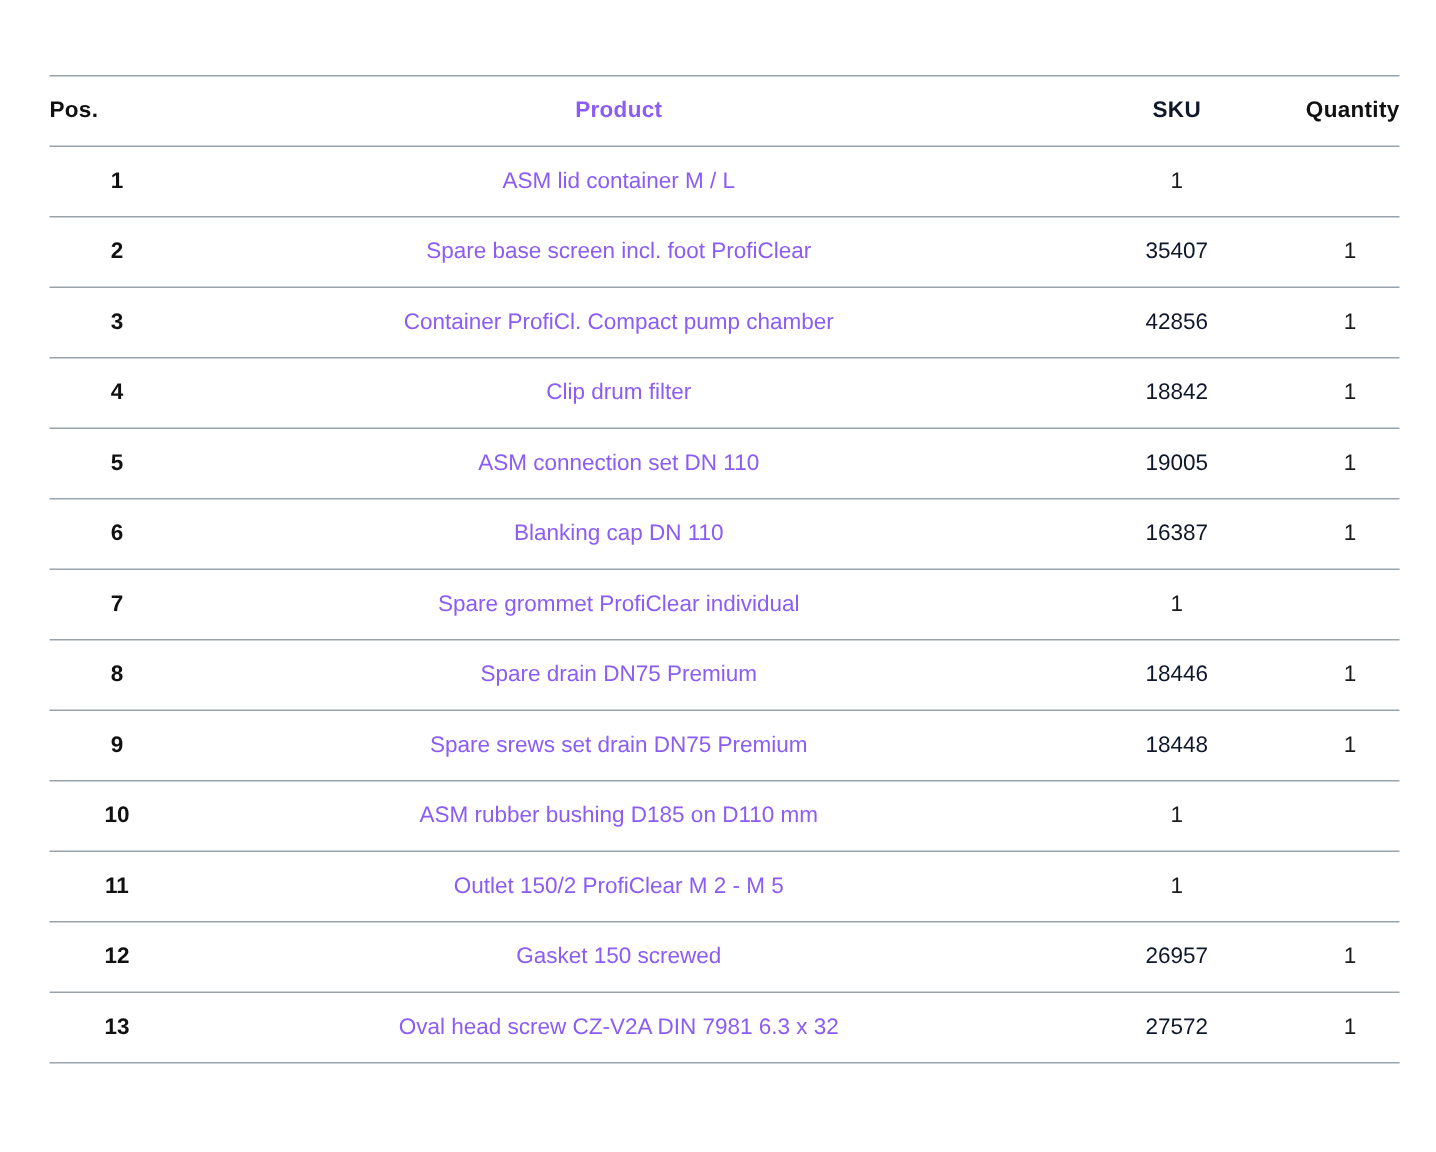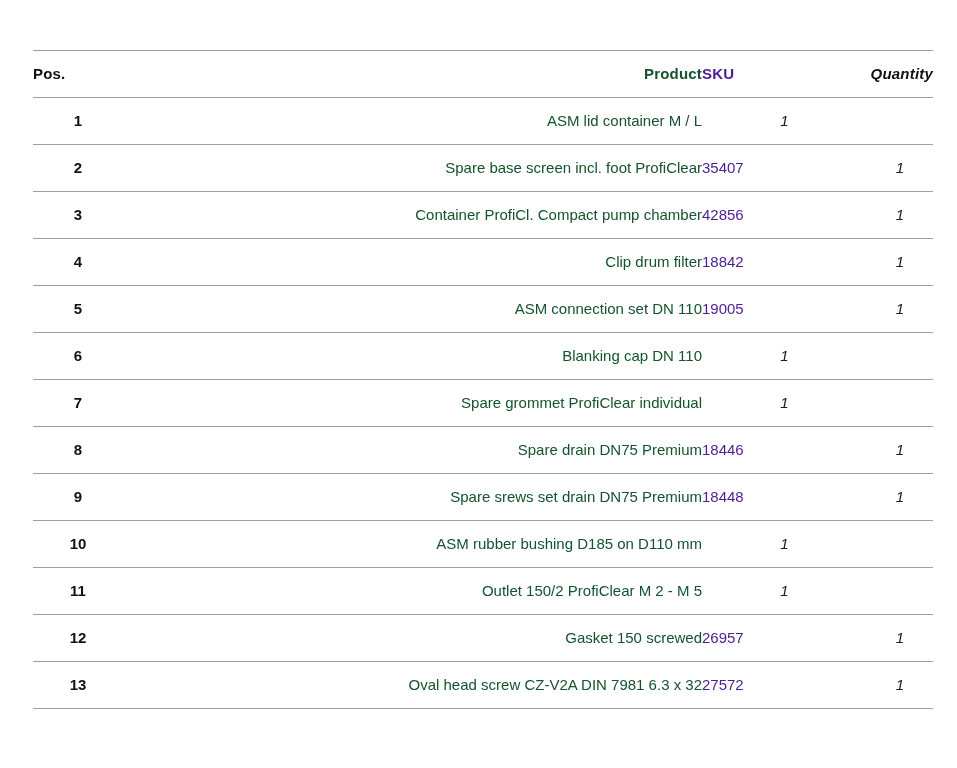--- a/index.html
+++ b/index.html
@@ -38,23 +38,23 @@
     letter-spacing: 0.2px;
   }
   .cell { line-height: 1.2; }
   .cell.pos { text-align: left; padding-left: 0; }
   .trow.body .cell.pos {
     text-align: center;
     width: 90px;
     font-weight: bold;
     color: #111111;
   }
-  .cell.product { text-align: right; color: #14532d; }
-  .cell.sku { text-align: left; color: #4c1d95; }
-  .cell.qty { text-align: right; font-style: italic; }
+  .cell.product { text-align: center; color: #8b5cf6; }
+  .cell.sku { text-align: center; color: #0f172a; }
+  .cell.qty { text-align: right; }
   .trow.body .cell.qty { text-align: center; color: #1c1c1c; }
 </style>
 </head>
 <body>
 
 <div class="page">
   <div class="parts-table">
     <div class="trow header">
       <div class="cell pos">Pos.</div>
       <div class="cell product">Product</div>
@@ -92,20 +92,21 @@
   <div class="trow body">
     <div class="cell pos">5</div>
     <div class="cell product">ASM connection set DN 110</div>
     <div class="cell sku">19005</div>
     <div class="cell qty">1</div>
   </div>
 
   <div class="trow body">
     <div class="cell pos">6</div>
     <div class="cell product">Blanking cap DN 110</div>
+    <div class="cell sku">16387</div>
     <div class="cell qty">1</div>
   </div>
 
   <div class="trow body">
     <div class="cell pos">7</div>
     <div class="cell product">Spare grommet ProfiClear individual</div>
     <div class="cell qty">1</div>
   </div>
 
   <div class="trow body">

